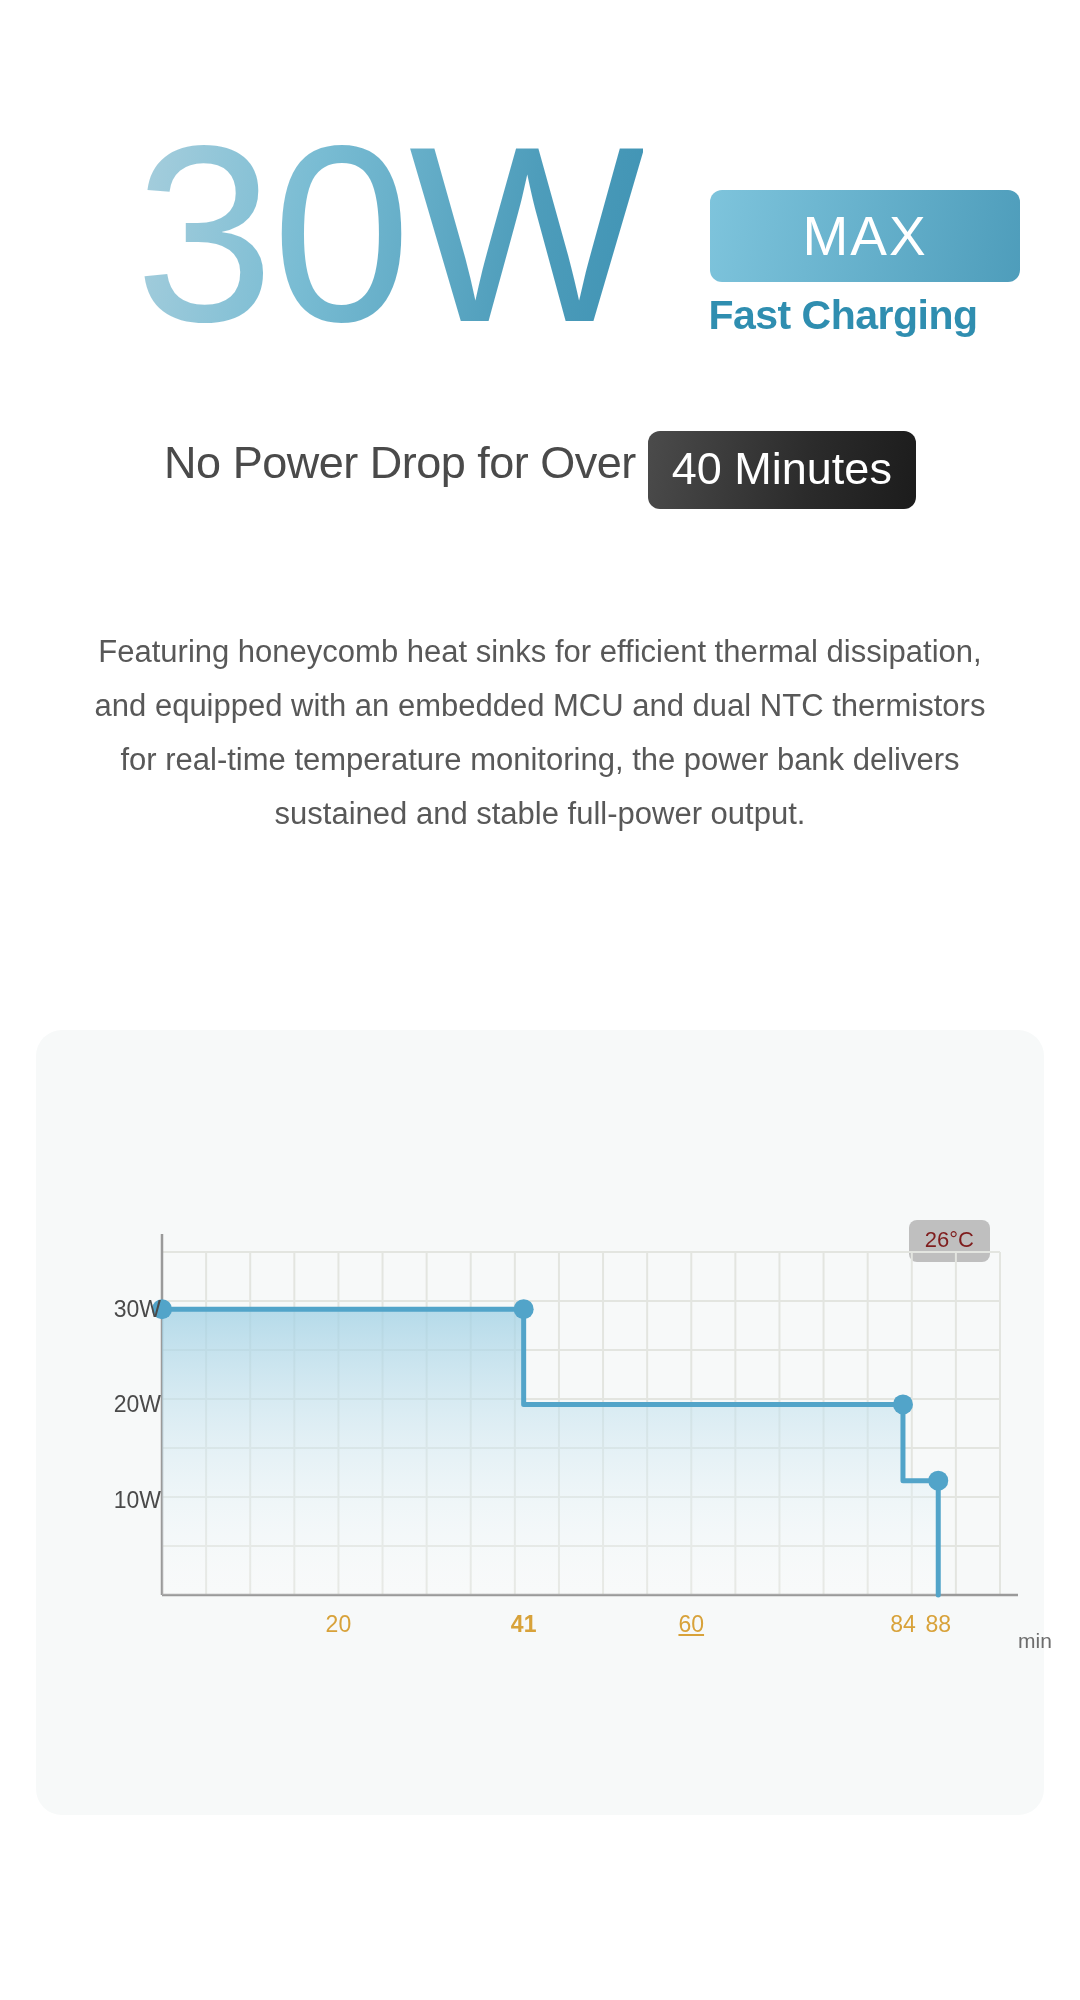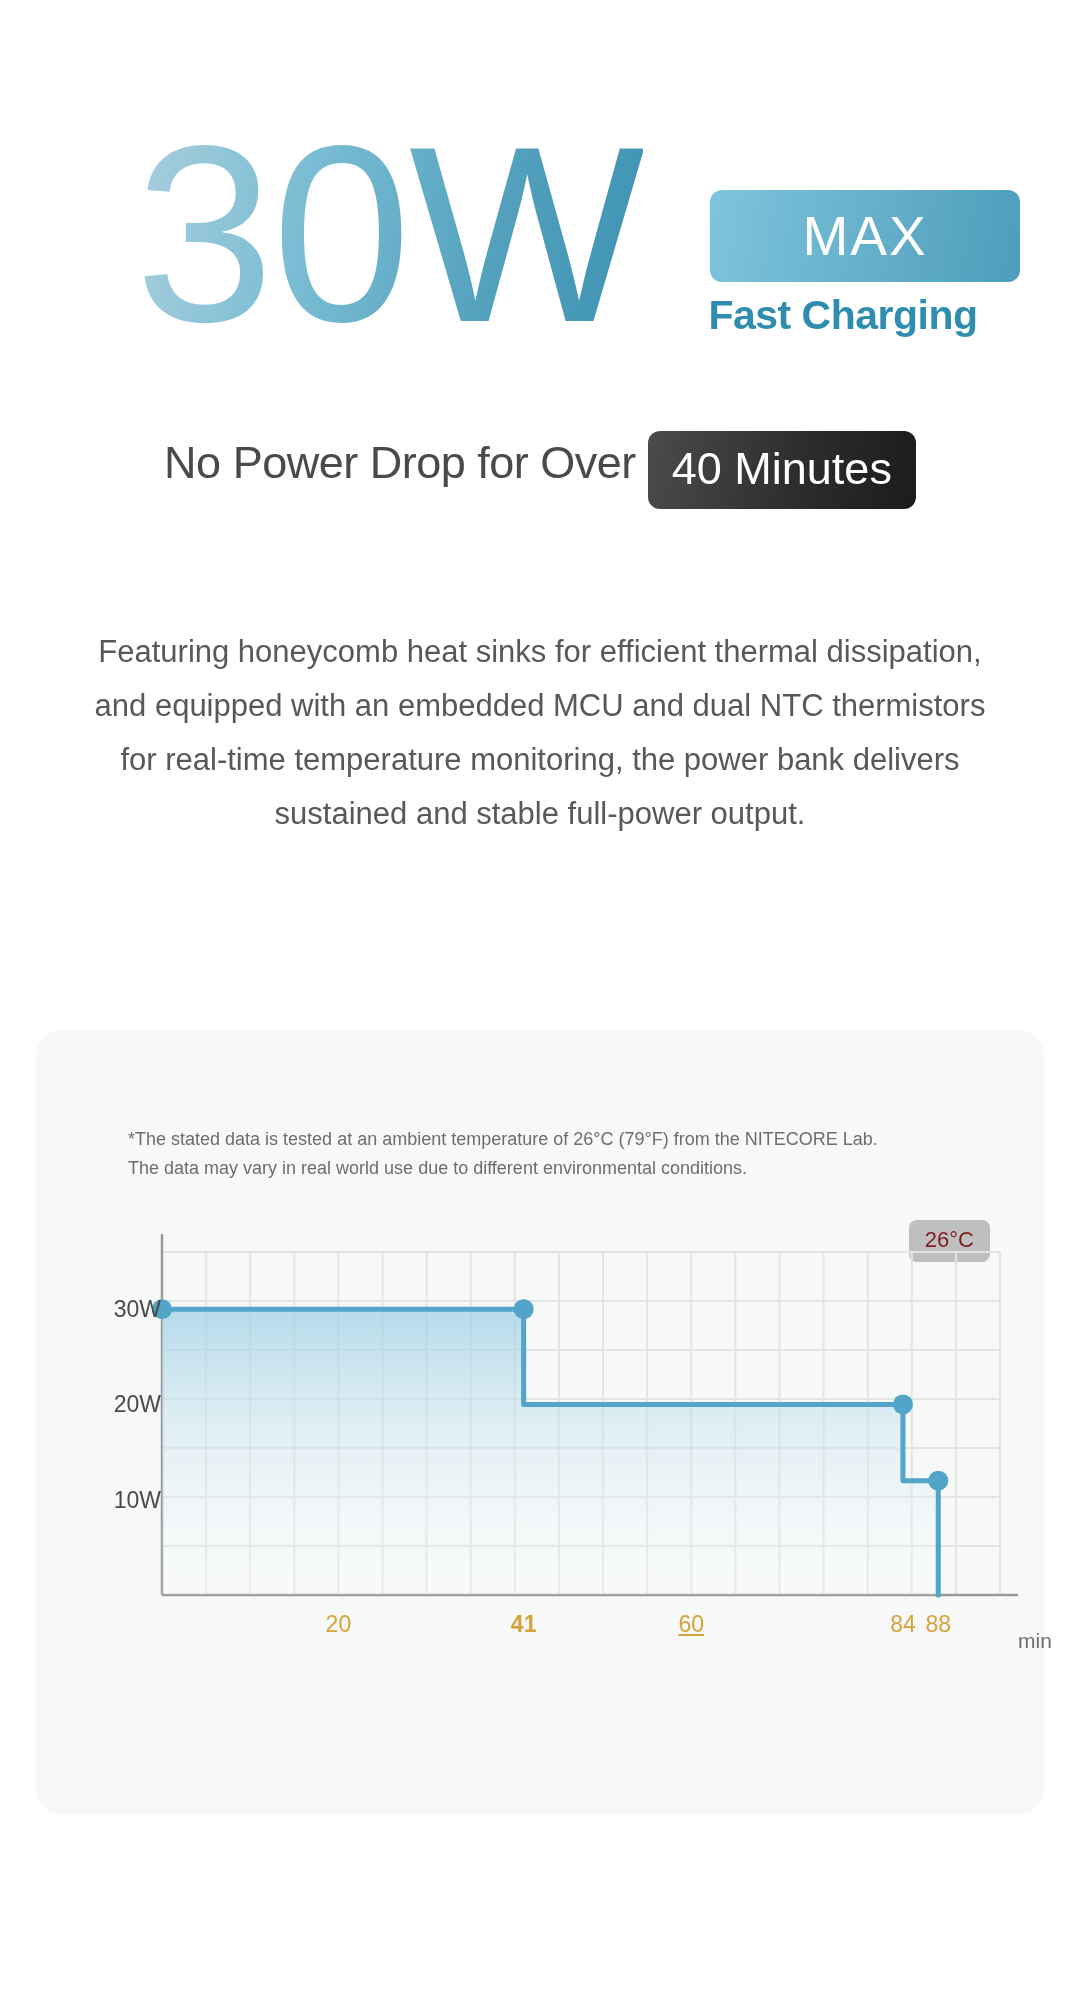--- a/index.html
+++ b/index.html
@@ -192,24 +192,20 @@
 </div>
 
 <div class="headline">
   <span class="plain">No Power Drop for Over</span><span class="chip">40 Minutes</span>
 </div>
 
 <div class="paragraph">Featuring honeycomb heat sinks for efficient thermal dissipation, and equipped with an embedded MCU and dual NTC thermistors for real-time temperature monitoring, the power bank delivers sustained and stable full-power output.</div>
 
 <div class="card">
 
-  <div class="note">
-    <div>*The stated data is tested at an ambient temperature of 26°C (79°F) from the NITECORE Lab.</div>
-    <div>The data may vary in real world use due to different environmental conditions.</div>
-  </div>
 
   <div class="temp-badge">26°C</div>
 
   <div class="plot-wrap">
     <svg id="chart-svg" width="1008" height="785" viewBox="0 0 1008 785">
         <defs>
           <linearGradient id="areaGrad" x1="0" y1="0" x2="0" y2="1">
             <stop offset="0%" stop-color="#9fd0e4" stop-opacity="0.75"></stop>
             <stop offset="100%" stop-color="#ffffff" stop-opacity="0.15"></stop>
           </linearGradient>

